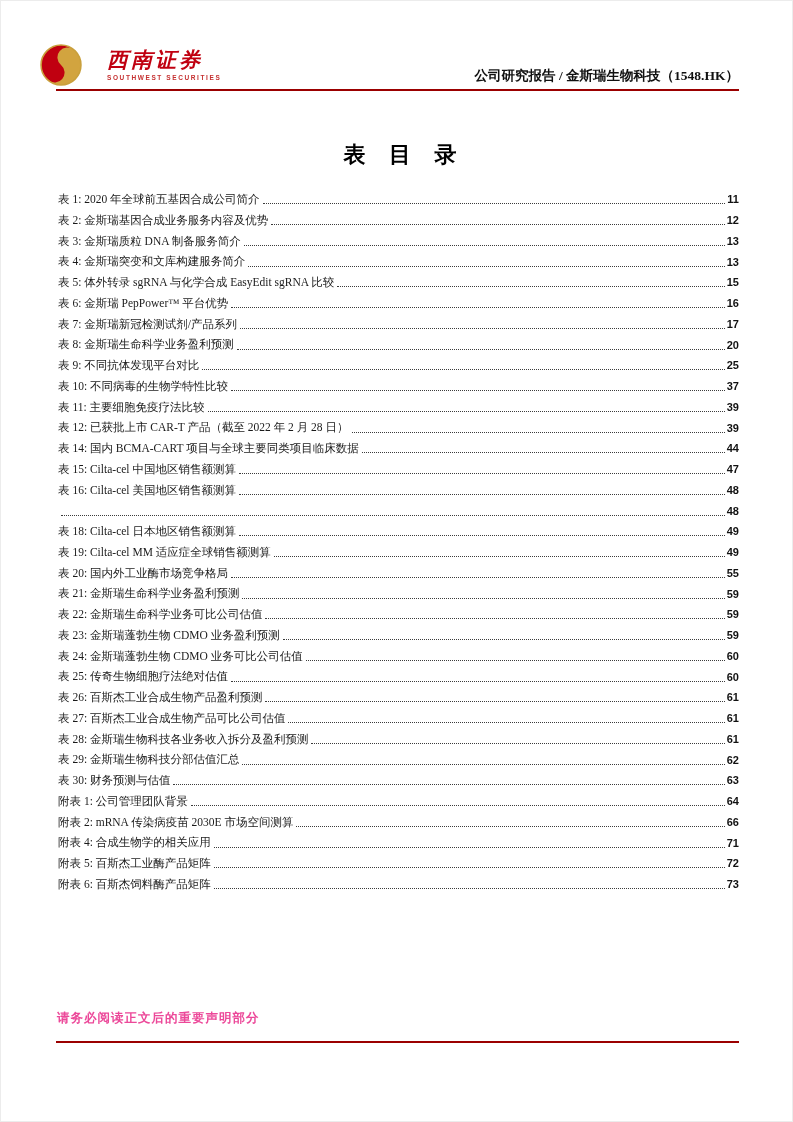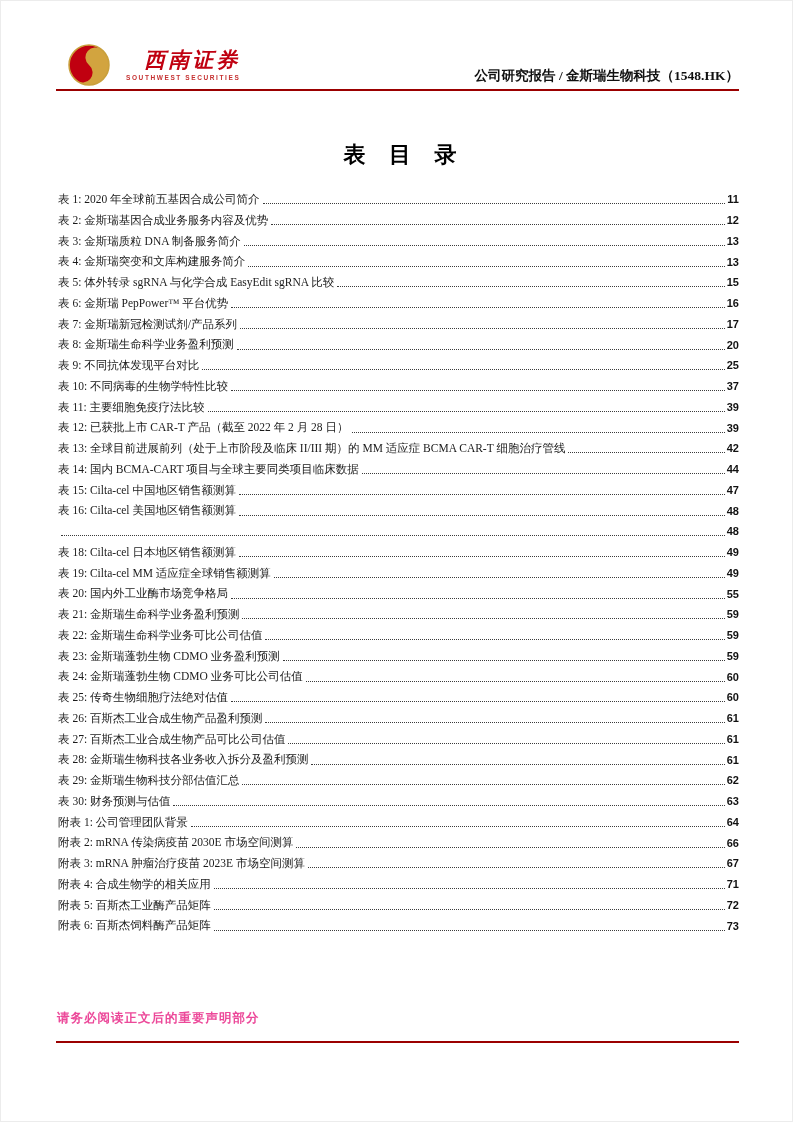--- a/index.html
+++ b/index.html
@@ -11,26 +11,25 @@
     width: 793px;
     height: 1122px;
     background: #ffffff;
     border: 1px solid #ececec;
     overflow: hidden;
   }
 
   
   .logo {
     position: absolute;
-    left: 67px;
+    left: 39px;
     top: 43px;
     display: flex;
     align-items: center;
-    gap: 16px;
-    text-align: right;
+    gap: 25px;
   }
   .logo-mark { display: block; }
   .logo-text { display: flex; flex-direction: column; }
   .logo-cn {
     color: #c00010;
     font-size: 21px;
     font-weight: bold;
     font-style: italic;
     letter-spacing: 3px;
     line-height: 1.1;
@@ -221,25 +220,20 @@
       <span class="toc-leader"></span>
       <span class="toc-page">39</span>
     </div>
 
     <div class="toc-row">
       <span class="toc-label">表 12: 已获批上市 CAR-T 产品（截至 2022 年 2 月 28 日）</span>
       <span class="toc-leader"></span>
       <span class="toc-page">39</span>
     </div>
 
-    <div class="toc-row">
-      <span class="toc-label">表 13: 全球目前进展前列（处于上市阶段及临床 II/III 期）的 MM 适应症 BCMA CAR-T 细胞治疗管线</span>
-      <span class="toc-leader"></span>
-      <span class="toc-page">42</span>
-    </div>
 
     <div class="toc-row">
       <span class="toc-label">表 14: 国内 BCMA-CART 项目与全球主要同类项目临床数据</span>
       <span class="toc-leader"></span>
       <span class="toc-page">44</span>
     </div>
 
     <div class="toc-row">
       <span class="toc-label">表 15: Cilta-cel 中国地区销售额测算</span>
       <span class="toc-leader"></span>
@@ -340,25 +334,20 @@
       <span class="toc-leader"></span>
       <span class="toc-page">64</span>
     </div>
 
     <div class="toc-row">
       <span class="toc-label">附表 2: mRNA 传染病疫苗 2030E 市场空间测算</span>
       <span class="toc-leader"></span>
       <span class="toc-page">66</span>
     </div>
 
-    <div class="toc-row">
-      <span class="toc-label">附表 3: mRNA 肿瘤治疗疫苗 2023E 市场空间测算</span>
-      <span class="toc-leader"></span>
-      <span class="toc-page">67</span>
-    </div>
 
     <div class="toc-row">
       <span class="toc-label">附表 4: 合成生物学的相关应用</span>
       <span class="toc-leader"></span>
       <span class="toc-page">71</span>
     </div>
 
     <div class="toc-row">
       <span class="toc-label">附表 5: 百斯杰工业酶产品矩阵</span>
       <span class="toc-leader"></span>

